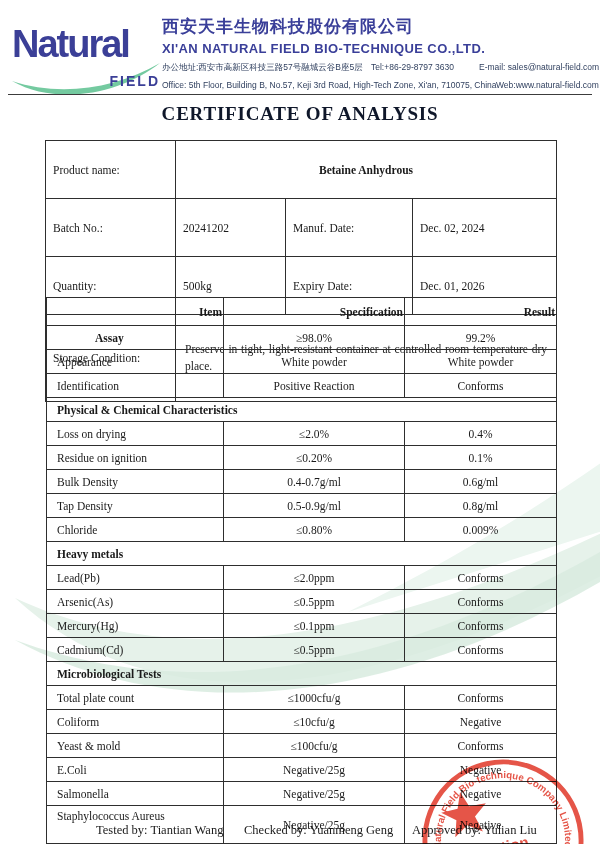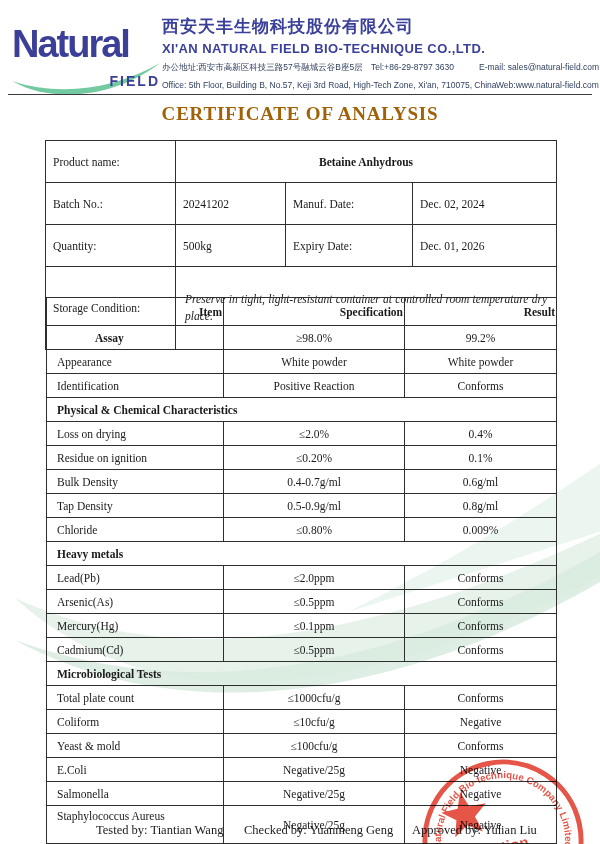--- a/index.html
+++ b/index.html
@@ -29,30 +29,30 @@
   .company-en{font-size:13px;font-weight:bold;color:#3a3f99;letter-spacing:0.4px;margin-top:3px;white-space:nowrap;}
   .contact-row{position:relative;height:12px;margin-top:6px;font-size:8.5px;color:#2f3f5e;white-space:nowrap;}
   .contact-row .c0{position:absolute;left:0;top:0;}
   .contact-row .c1{position:absolute;left:209px;top:0;}
   .contact-row .c2{position:absolute;left:317px;top:0;}
   .contact-row .c3{position:absolute;left:334px;top:0;}
   .header-rule{position:absolute;left:8px;top:94px;width:584px;border-top:1.5px solid #3c3c3c;z-index:2;}
   
   .doc-title{
     position:absolute;left:0;top:103px;width:600px;text-align:center;z-index:2;
-    font-size:19px;font-weight:bold;letter-spacing:0.8px;color:#a16207;
+    font-size:19px;font-weight:bold;letter-spacing:0.8px;color:#0f172a;
   }
   
   table{border-collapse:collapse;table-layout:fixed;z-index:2;}
   td,th{border:1px solid #2e2e2e;font-size:11.5px;overflow:hidden;}
   .info-table{position:absolute;left:45px;top:140px;width:511px;}
-  .info-table td{height:25px;padding:8px 7px;text-align:left;vertical-align:middle;}
+  .info-table td{height:25px;padding:16px 7px;text-align:left;vertical-align:middle;}
   .info-table td.center-bold{text-align:center;font-weight:bold;}
   .info-table tr.storage-row td{height:54px;}
-  .info-table td.justify{text-align:justify;line-height:1.45;padding:14px 9px;font-style:italic;}
+  .info-table td.justify{text-align:justify;line-height:1.45;padding:14px 9px;}
   .spec-table{position:absolute;left:46px;top:297px;width:510px;}
   .spec-table th{height:25px;font-weight:bold;text-align:right;vertical-align:middle;background:transparent;}
   .spec-table td{height:21px;vertical-align:middle;padding:1px 6px;}
   .spec-table td.item{text-align:left;padding-left:10px;}
   .spec-table td.c{text-align:center;}
   .spec-table td.bold{font-weight:bold;padding-left:48px;}
   .spec-table tr.section-row td{font-weight:bold;text-align:left;padding-left:10px;}
   .spec-table tr.tall-row td{height:32px;}
   .spec-table tr.tall-row td.item{vertical-align:top;padding-top:4px;}
   

